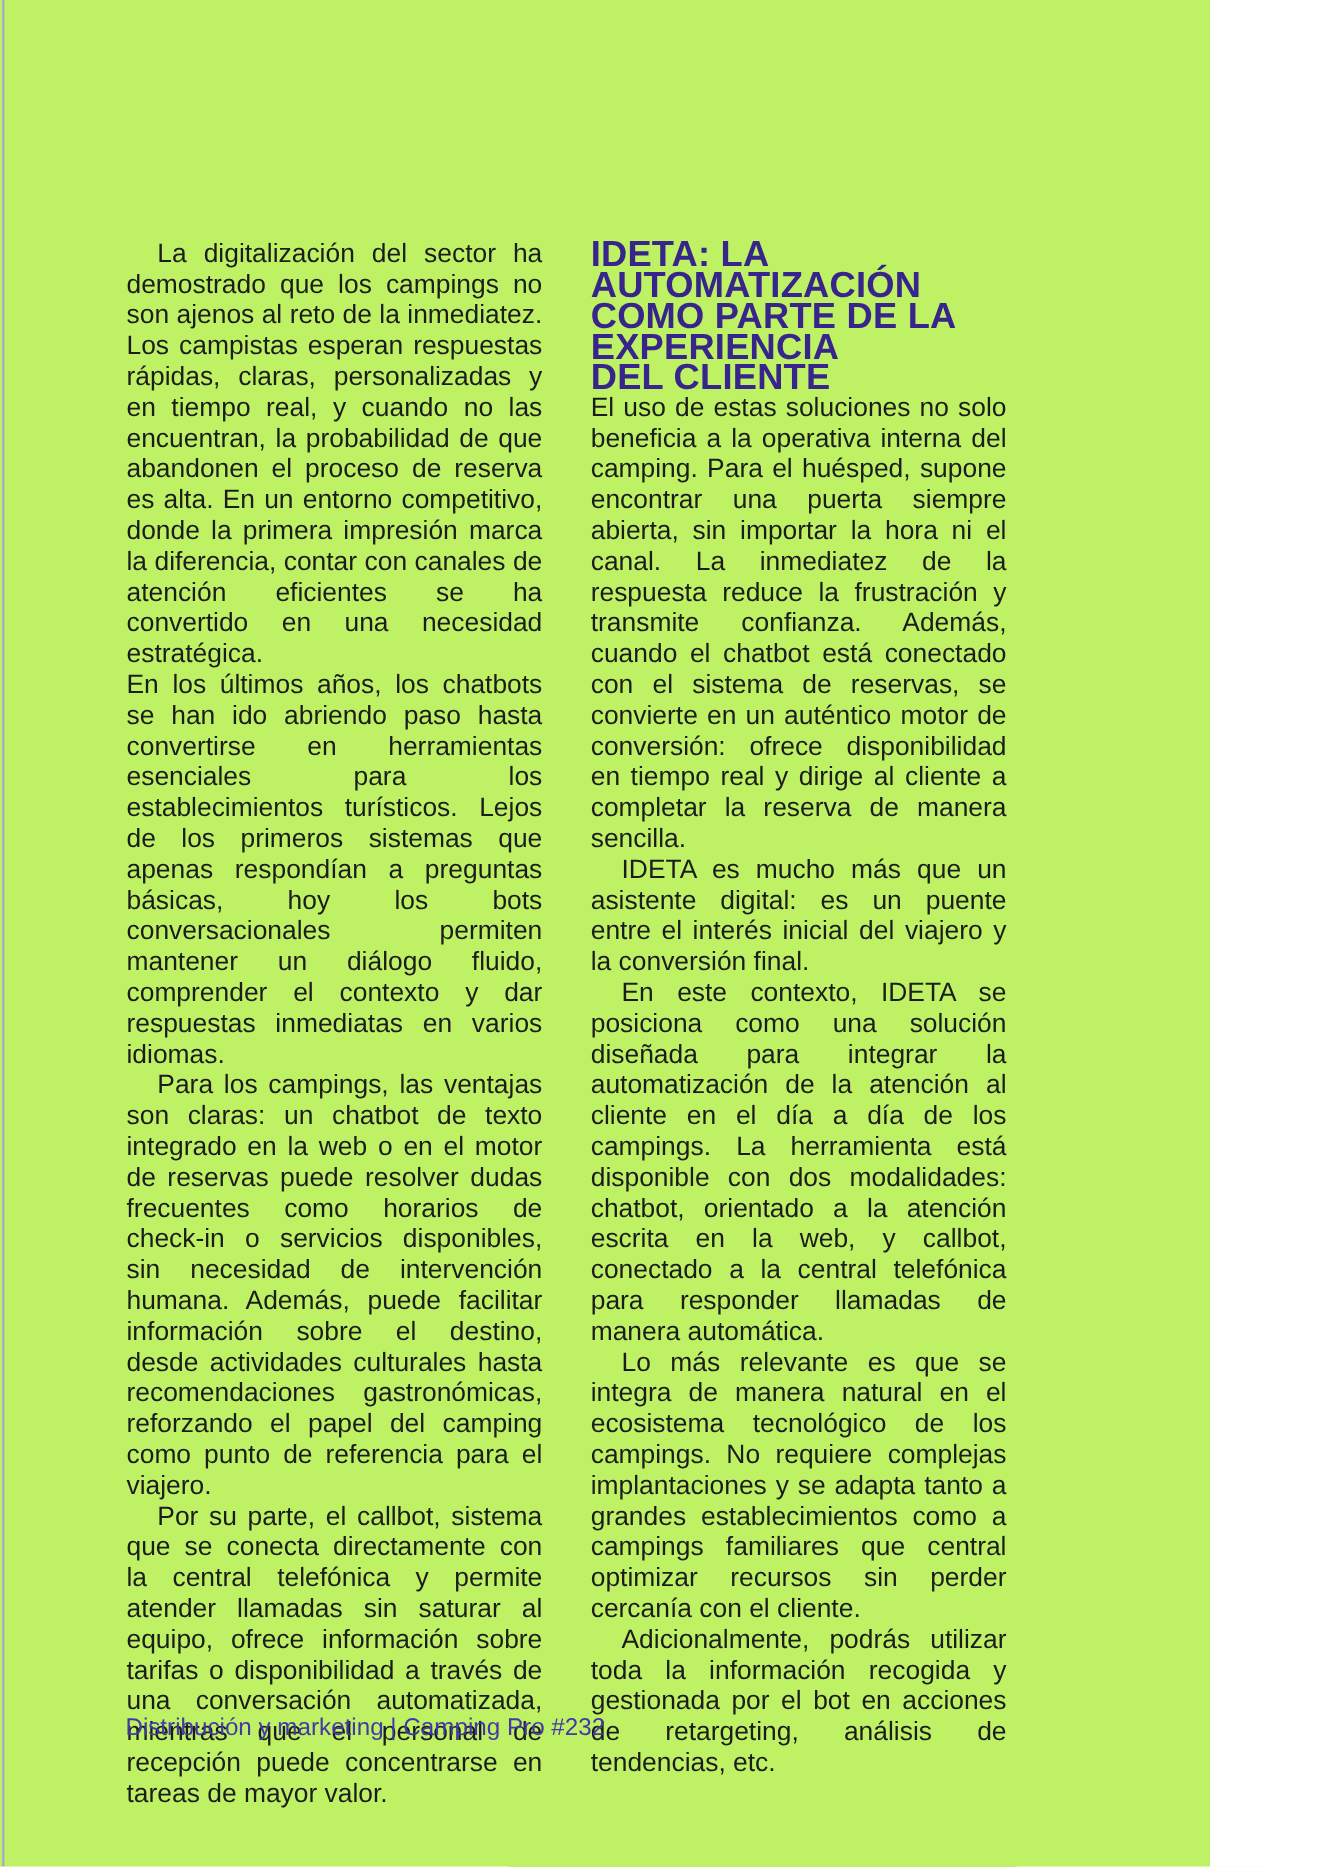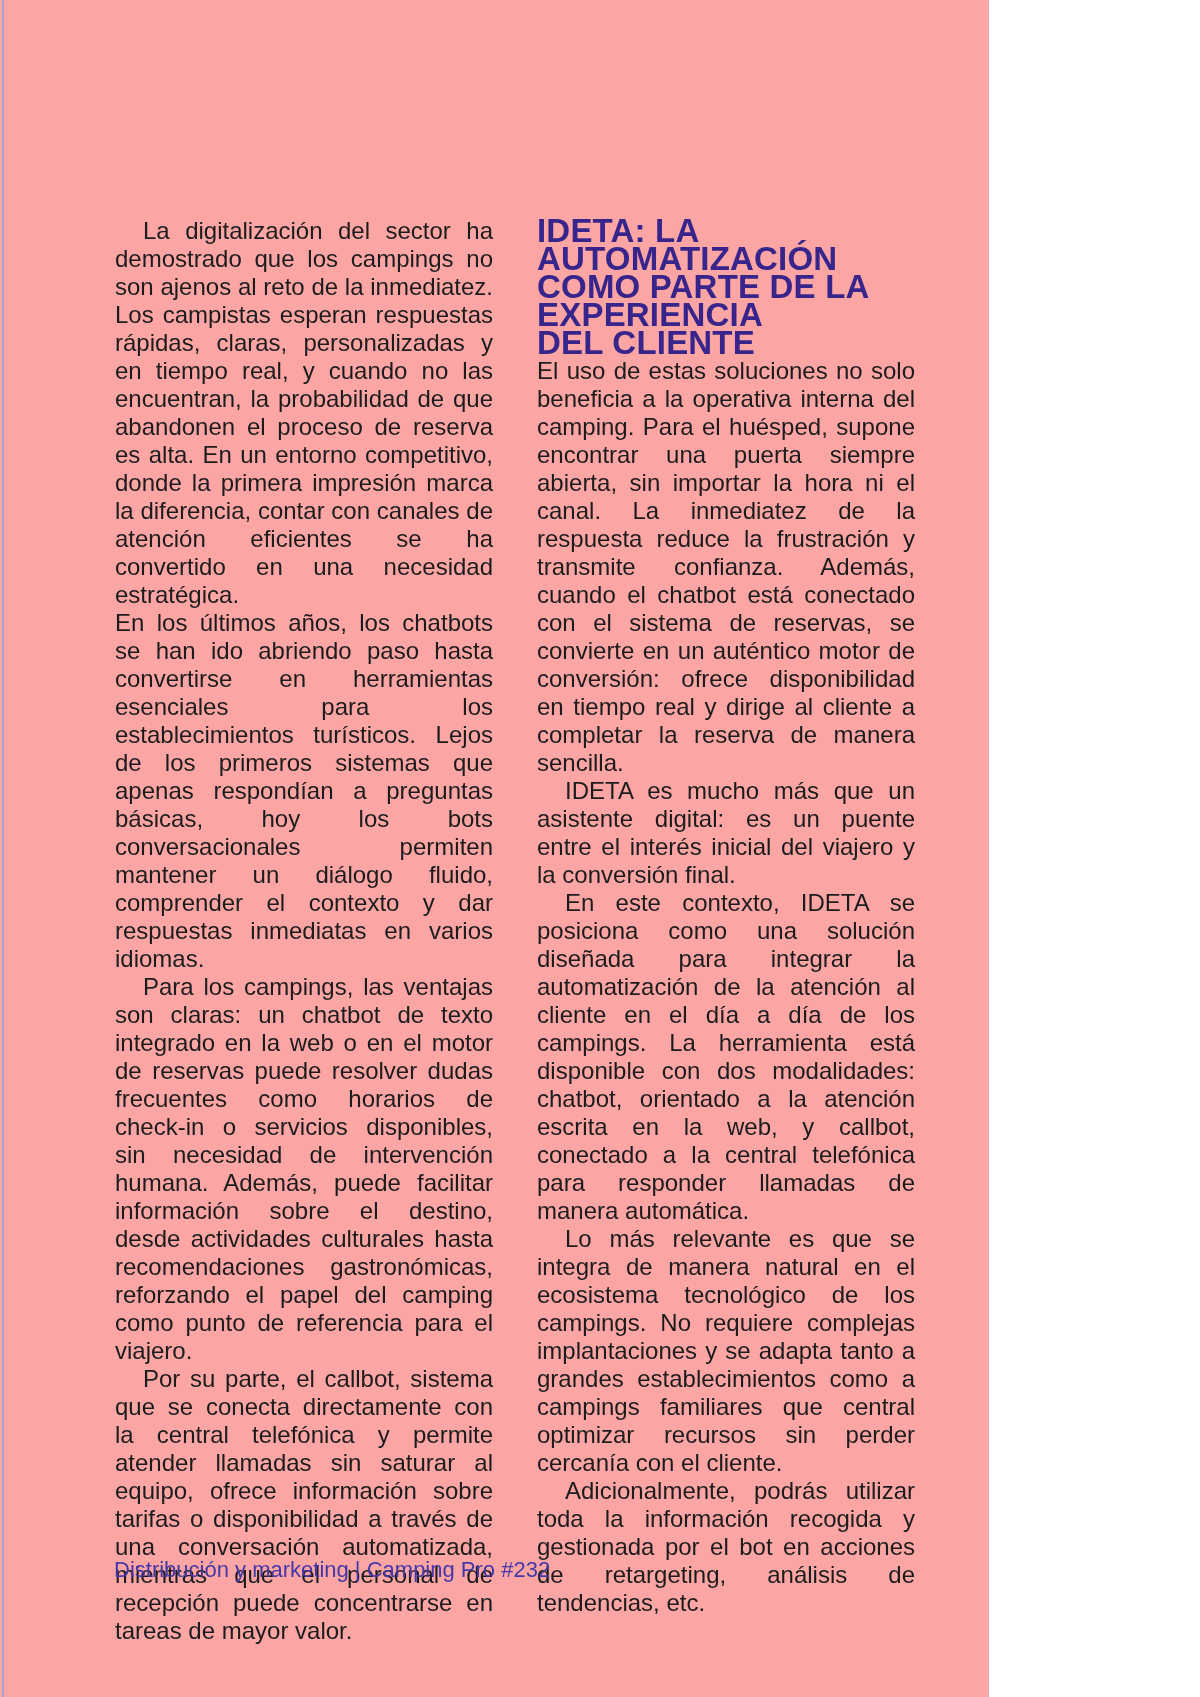--- a/index.html
+++ b/index.html
@@ -6,23 +6,23 @@
     --accent:#37258b;
     --footer-purple:#4438a8;
     --edge-line:#a8a3d0;
     --body-ink:#1c1c1c;
   }
   *{margin:0;padding:0;box-sizing:border-box;}
   html,body{background:#ffffff;}
   body{font-family:"Liberation Sans","DejaVu Sans",sans-serif;}
   .page{
     position:relative;
-    width:989px;
+    width:1100px;
     height:1697px;
-    background:#fca5a5;
+    background:#bef264;
     overflow:hidden;
   }
   .edge-line{
     position:absolute;
     left:2px;top:0;
     width:2px;height:1697px;
     background:var(--edge-line);
   }
   .col{
     position:absolute;

